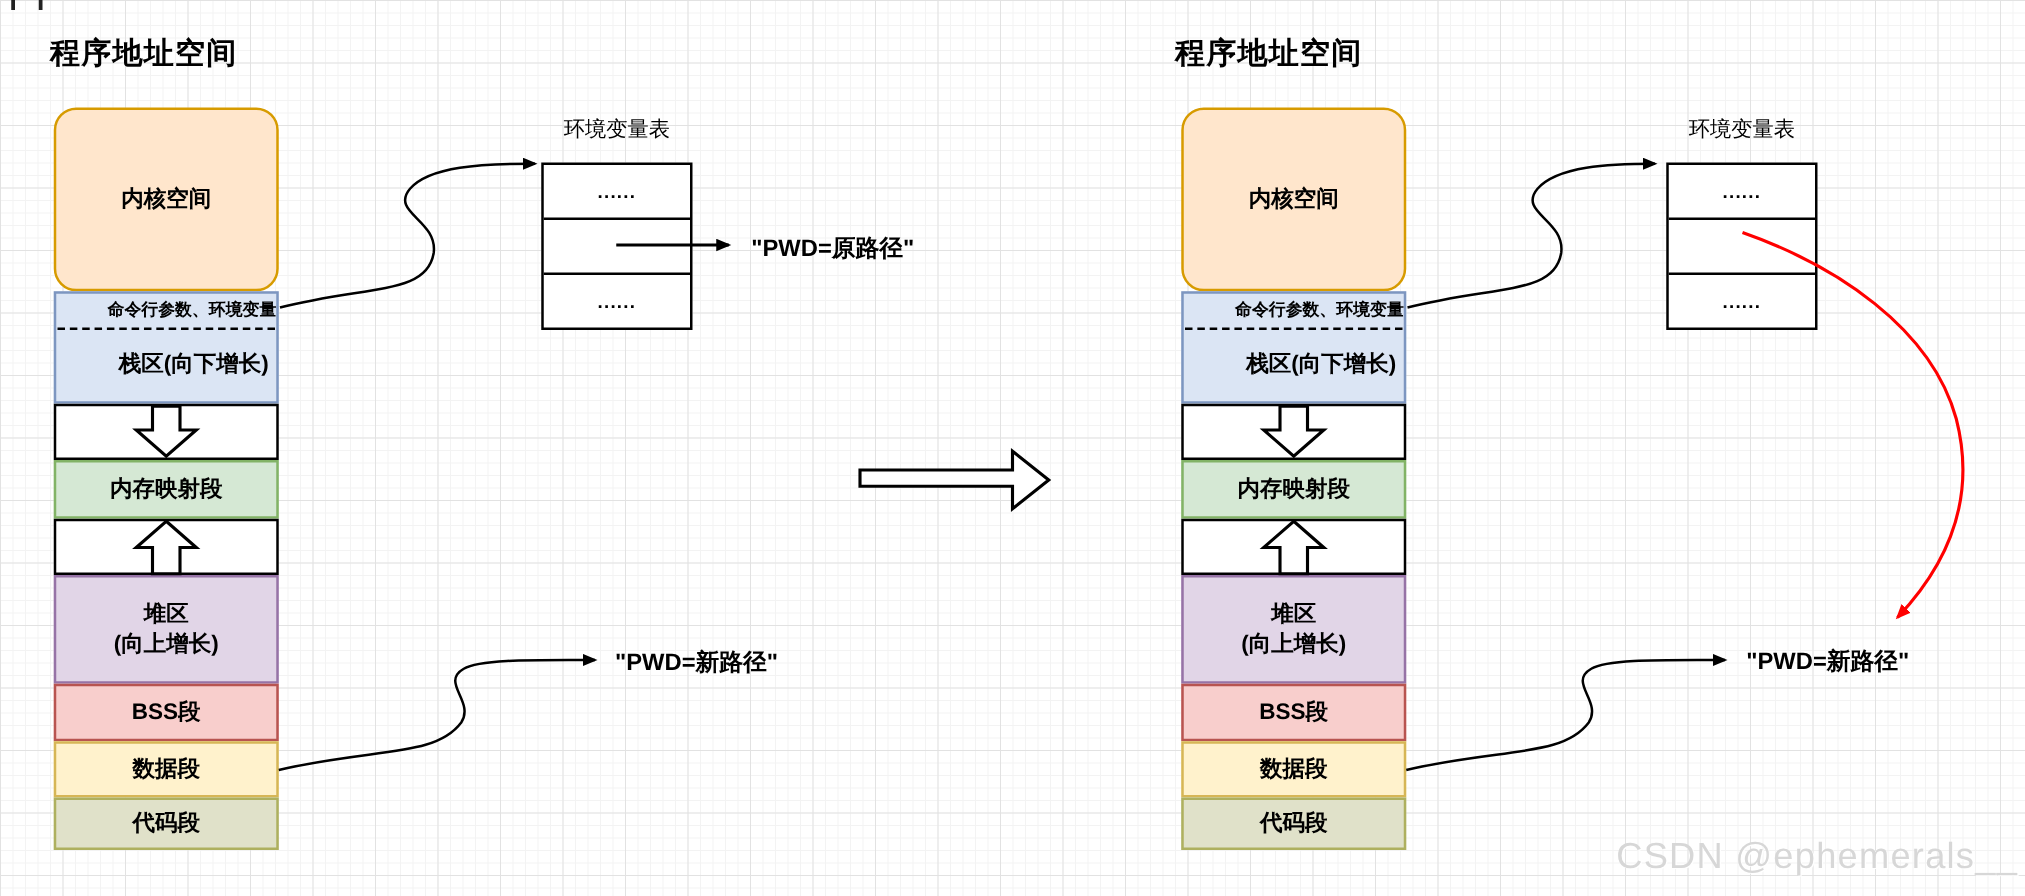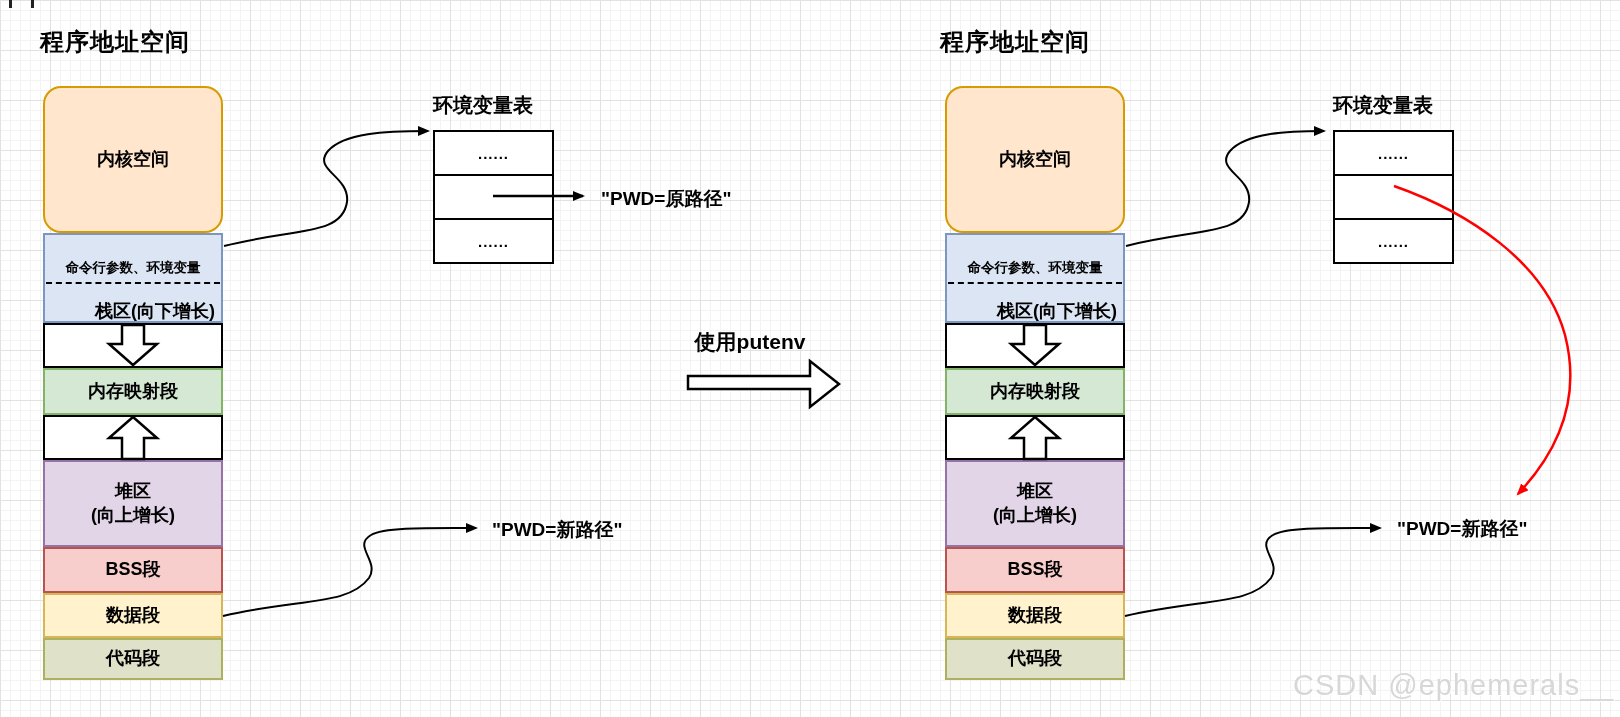--- a/index.html
+++ b/index.html
@@ -17,39 +17,39 @@
     padding-left:36px;
   }
   .title{position:absolute;font-size:24px;font-weight:bold;letter-spacing:1px;}
   .seg{
     position:absolute;width:180px;box-sizing:border-box;border:2px solid #000;
     display:flex;align-items:center;justify-content:center;flex-direction:column;
     font-size:18px;font-weight:bold;text-align:center;line-height:1.3;
   }
   .kernel{background:#ffe6cc;border-color:#d79b00;border-radius:18px;}
   .stackbox{background:#dbe5f4;border-color:#7d96c0;display:block;}
-  .stack-header{height:27px;line-height:26px;font-size:13.5px;font-weight:bold;text-align:center;margin-top:20px;}
+  .stack-header{height:27px;line-height:26px;font-size:13.5px;font-weight:bold;text-align:right;}
   .stack-divider{border-top:2px dashed #000;height:0;margin:0 1px;}
   .stack-main{height:56px;display:flex;align-items:center;justify-content:center;font-size:18px;font-weight:bold;margin-left:44px;}
   .whitebox{background:#ffffff;border-color:#000;}
   .mmap{background:#d5e8d4;border-color:#82b366;}
   .heap{background:#e1d5e7;border-color:#9673a6;text-align:right;}
   .bss{background:#f8cecc;border-color:#b85450;}
   .data{background:#fff2cc;border-color:#d6b656;}
   .code{background:#e0e1c9;border-color:#aeb05f;}
   .envtable{
     position:absolute;width:121px;height:134px;box-sizing:border-box;
     border:2px solid #000;background:#fff;display:flex;flex-direction:column;
   }
   .envrow{
     flex:1;display:flex;align-items:center;justify-content:center;
     font-weight:bold;font-size:15px;letter-spacing:1px;
   }
   .envrow + .envrow{border-top:2px solid #000;}
-  .table-title{position:absolute;width:121px;text-align:left;font-size:20px;font-weight:bold;}
+  .table-title{position:absolute;width:121px;text-align:center;font-size:17px;font-weight:normal;}
   .pwd-label{position:absolute;font-size:19px;font-weight:bold;white-space:nowrap;}
   .transition-label{position:absolute;left:655px;top:328px;width:190px;text-align:center;font-size:21px;font-weight:bold;}
   .watermark{
     position:absolute;left:1293px;top:669px;font-size:29px;font-weight:normal;
     color:#d7d7d7;text-shadow:1px 1px 0 #ffffff;letter-spacing:1px;white-space:nowrap;
   }
   .connector-layer{position:absolute;left:0;top:0;width:1620px;height:717px;pointer-events:none;}
   .crop-tick{position:absolute;top:0;width:3px;height:8px;background:#222;}
 </style>
 </head>
@@ -100,21 +100,20 @@
   <div class="table-title" style="left:433px;top:92px">环境变量表</div>
   <div class="envtable" style="left:433px;top:130px">
     <div class="envrow">......</div>
     <div class="envrow"></div>
     <div class="envrow">......</div>
   </div>
 
   <div class="pwd-label" style="left:601px;top:186px">"PWD=原路径"</div>
   <div class="pwd-label" style="left:492px;top:517px">"PWD=新路径"</div>
 
-  <div class="transition-label">使用putenv</div>
 
   <div class="title" style="left:940px;top:26px">程序地址空间</div>
 
   <div class="seg kernel" style="left:945px;top:86px;height:147px">
     <span>内核空间</span>
   </div>
 
   <div class="seg stackbox" style="left:945px;top:233px;height:90px">
     <div class="stack-header">命令行参数、环境变量</div>
     <div class="stack-divider"></div>

